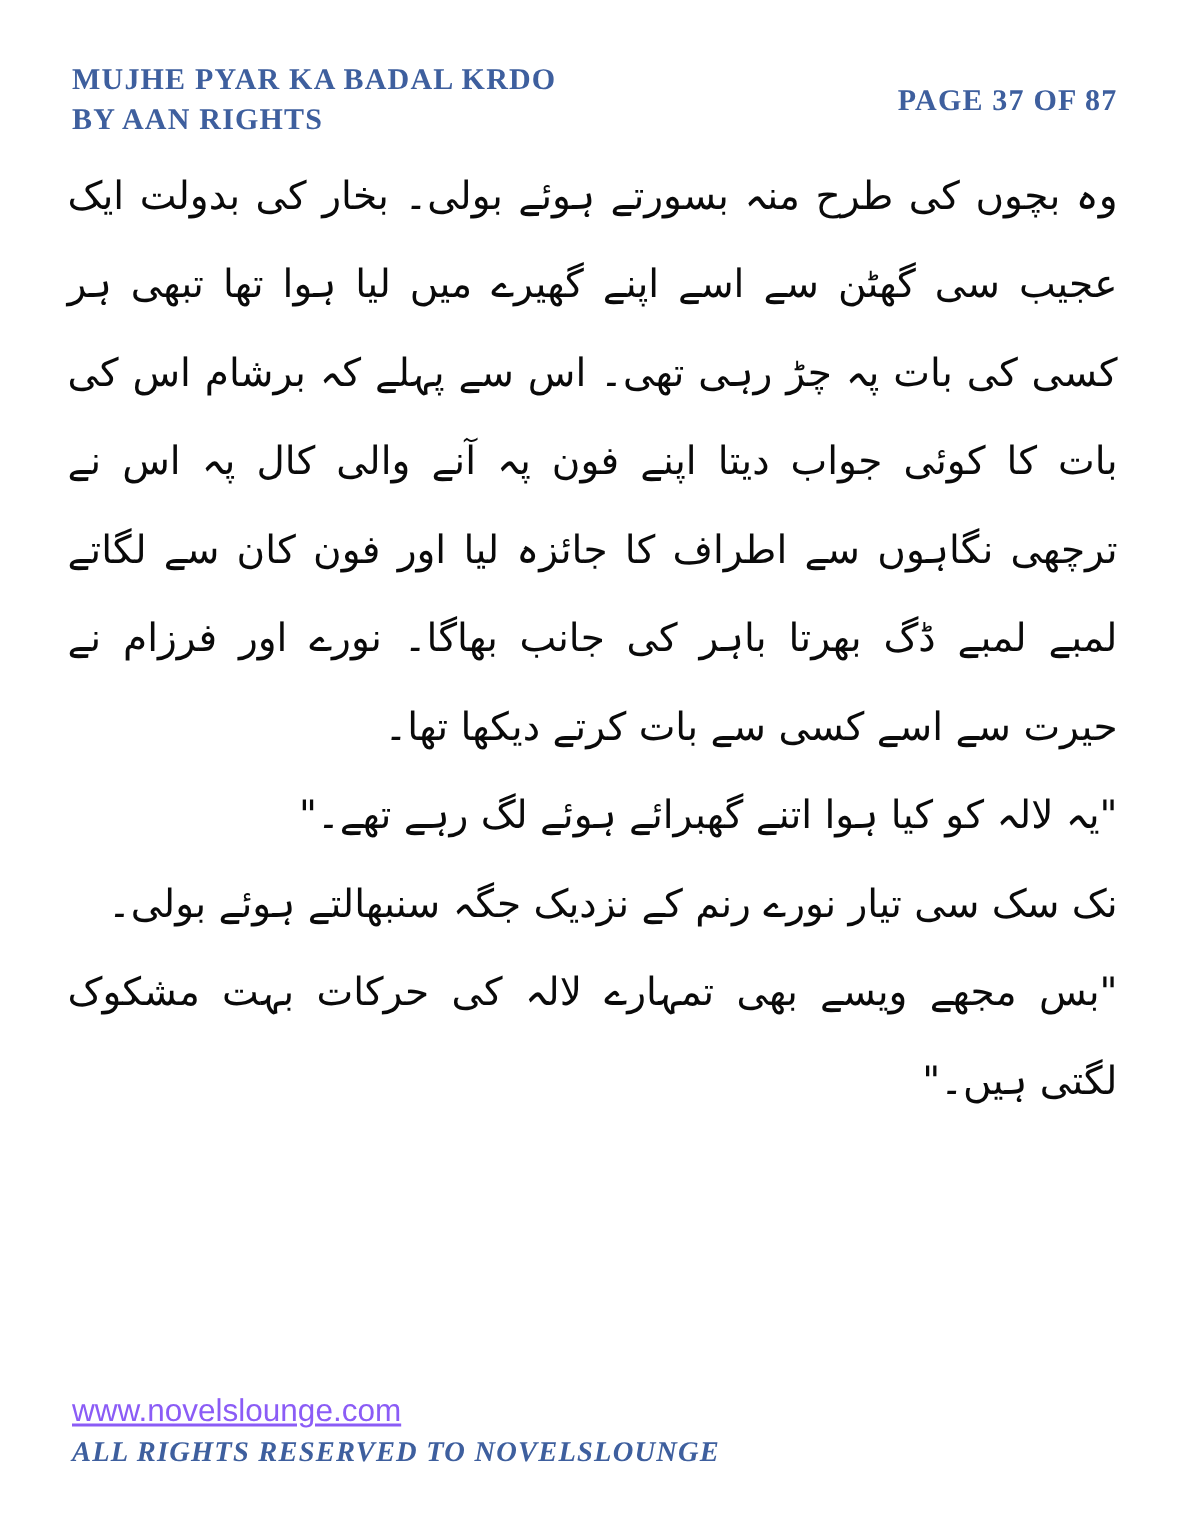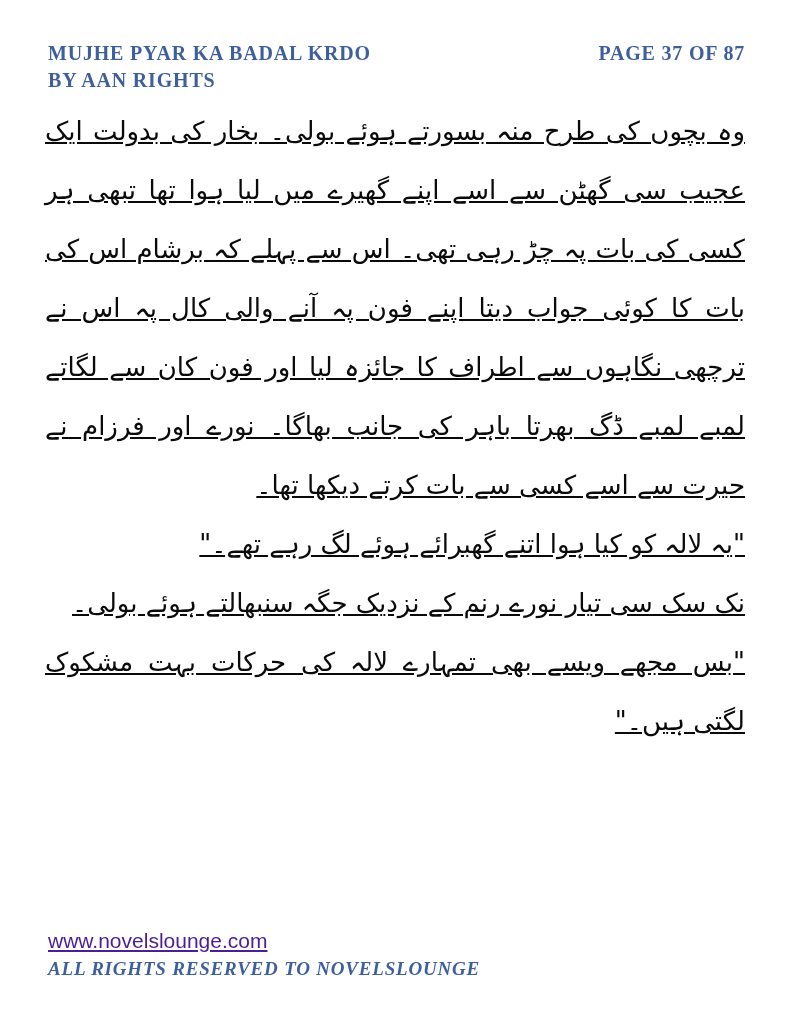--- a/index.html
+++ b/index.html
@@ -16,21 +16,21 @@
     font-family: "Liberation Sans", sans-serif;
   }
   
   .header {
     position: absolute;
     top: 40px;
     left: 48px;
     right: 47px;
     display: flex;
     justify-content: space-between;
-    align-items: flex-start;
+    align-items: center;
   }
   .header-left { display: flex; flex-direction: column; }
   .decor-caps {
     font-family: "Liberation Serif", serif;
     font-weight: bold;
     color: #3e5f9e;
     font-size: 20px;
     line-height: 27px;
     letter-spacing: 0.8px;
     white-space: nowrap;
@@ -40,38 +40,37 @@
     position: absolute;
     top: 102px;
     left: 45px;
     right: 47px;
     direction: rtl;
     unicode-bidi: embed;
     font-family: "DejaVu Sans", sans-serif;
     font-size: 26px;
     color: #0a0a0a;
     text-align: justify;
-    text-decoration: underline;
   }
   .story p {
     margin: 0;
     padding: 0;
     line-height: 59px;
   }
   
   .footer {
     position: absolute;
     top: 928px;
     left: 48px;
   }
   .site-link {
     font-family: "Liberation Sans", sans-serif;
     font-size: 21px;
     line-height: 26px;
-    color: #4c1d95;
+    color: #8b5cf6;
     text-decoration: underline;
     cursor: pointer;
     display: inline-block;
   }
   .rights {
     margin-top: 2px;
     font-size: 19px;
     line-height: 25px;
     font-style: italic;
   }

